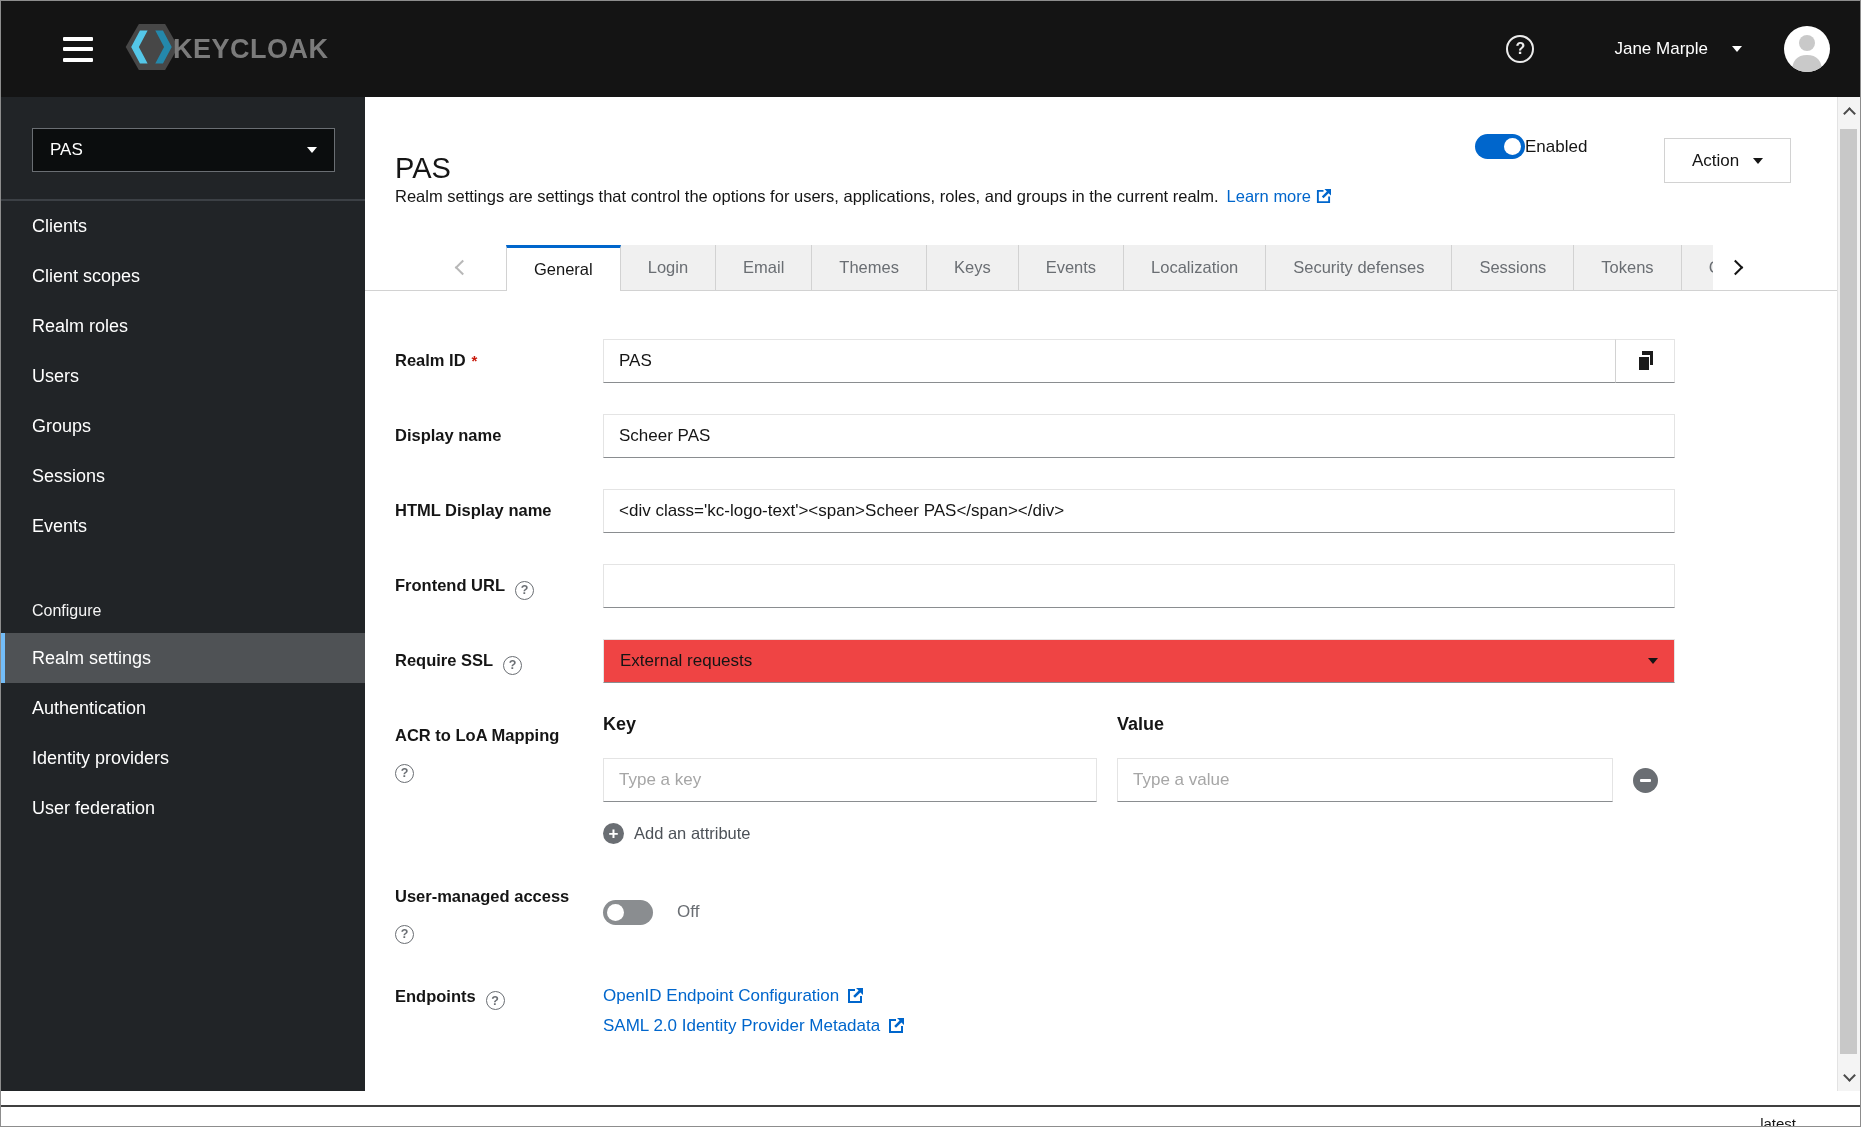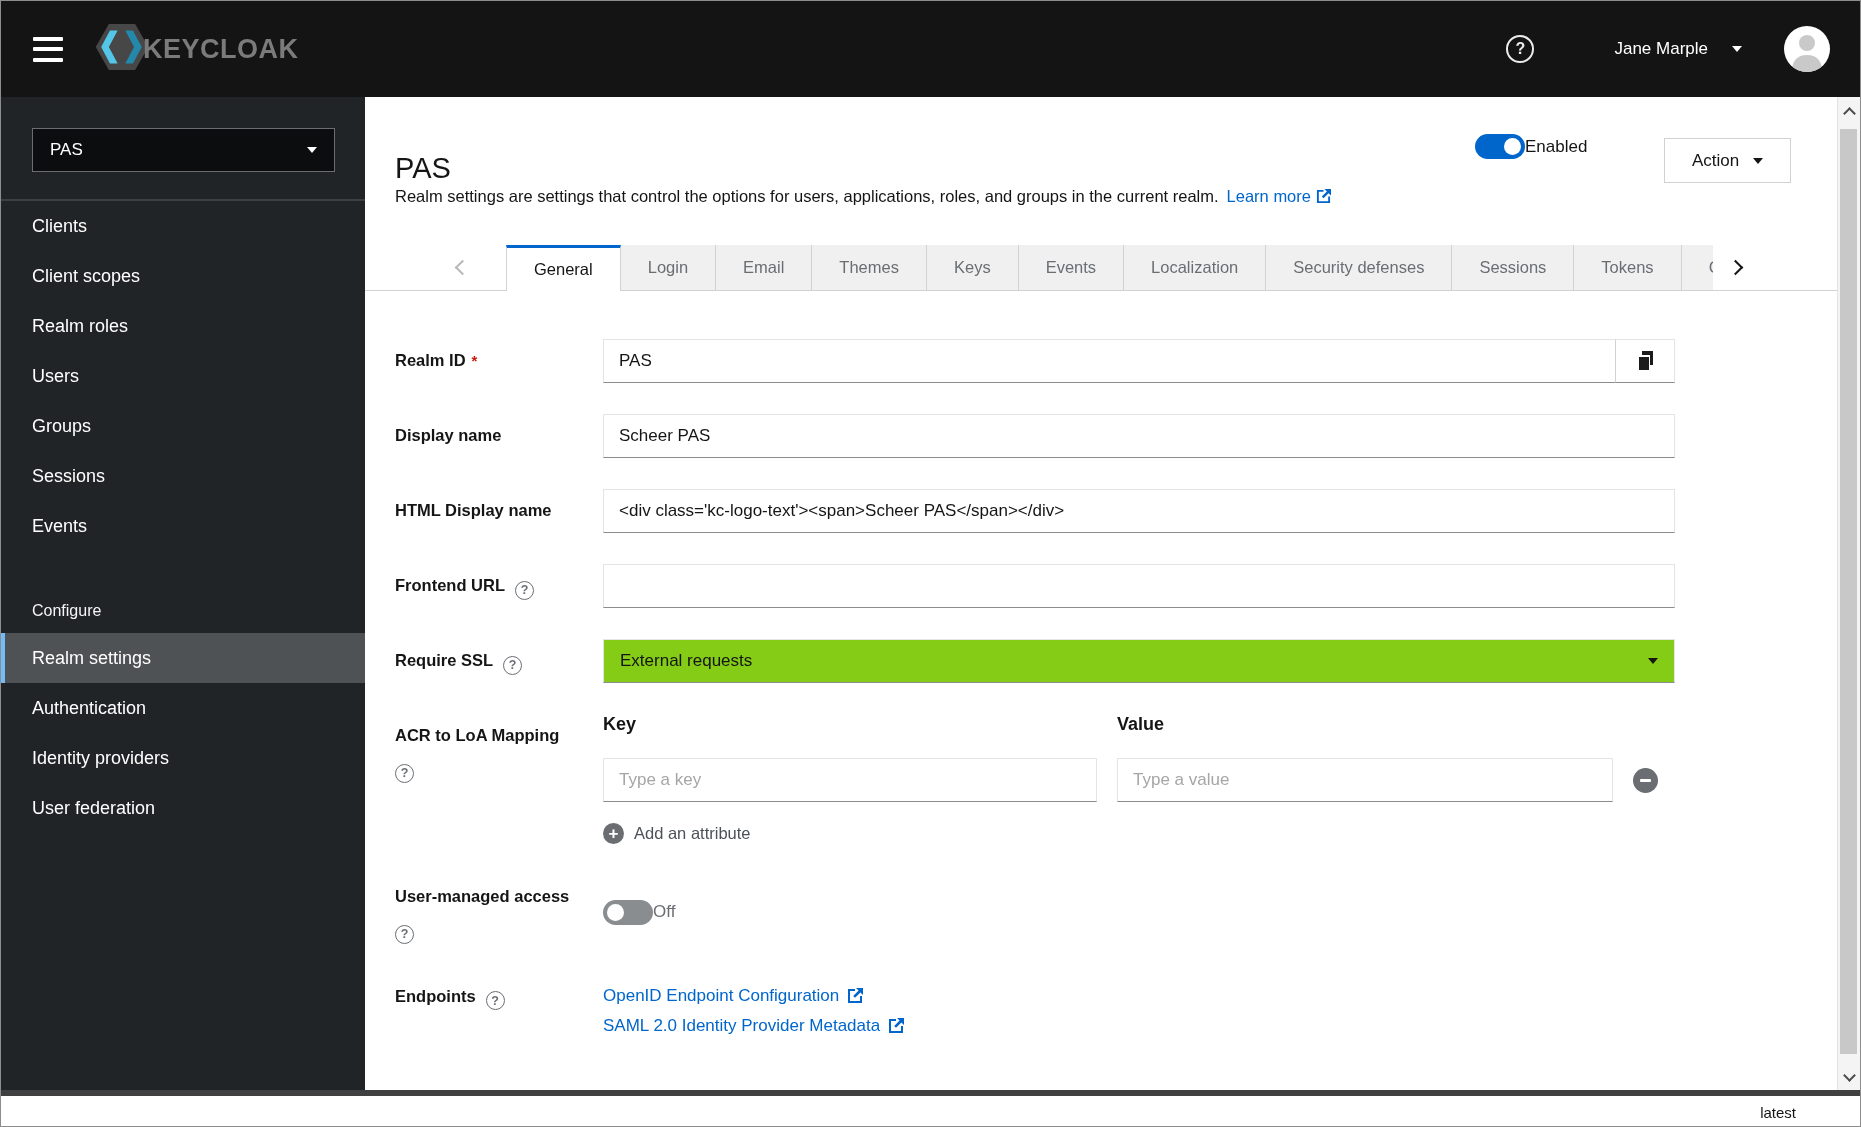--- a/index.html
+++ b/index.html
@@ -7,21 +7,21 @@
     --nav-selected:#4f5255; --nav-indicator:#73bcf7; --tab-inactive-bg:#f0f0f0;
     --border:#d2d2d2; --input-border-bottom:#8a8d90; --danger:#c9190b;
     --text:#151515; --muted:#6a6e73; --toggle-off:#8a8d90;
   }
   html,body{margin:0;padding:0;background:#e8e8e8;}
   .page{position:relative;width:1861px;height:1127px;background:#fff;overflow:hidden;
         font-family:"Liberation Sans",sans-serif;border:1px solid #8d8d8d;box-sizing:border-box;}
 
   
   .topbar{position:absolute;top:0;left:0;width:100%;height:96px;background:var(--masthead);
-          display:flex;align-items:center;box-sizing:border-box;}
+          display:flex;align-items:center;box-sizing:border-box;padding-left:30px;}
   .hamburger{margin-left:32px;width:30px;height:25px;display:flex;flex-direction:column;
              justify-content:space-between;background:none;border:none;cursor:pointer;padding:0;}
   .hamburger span{display:block;height:4px;background:#fff;border-radius:1px;}
   .brand{margin-left:32px;display:flex;align-items:center;}
   .brand-text{color:#7b7b7b;font-size:27px;font-weight:bold;letter-spacing:.5px;margin-left:-6px;}
   .topbar-right{margin-left:auto;display:flex;align-items:center;margin-right:30px;}
   .help-btn{width:28px;height:28px;border-radius:50%;border:2.5px solid #ececec;color:#ececec;
             background:none;font-size:16px;font-weight:bold;display:flex;align-items:center;
             justify-content:center;cursor:pointer;padding:0;box-sizing:border-box;}
   .user-menu{margin-left:80px;color:#fff;font-size:17px;display:flex;align-items:center;gap:24px;cursor:pointer;}
@@ -93,52 +93,52 @@
               border-bottom:1px solid var(--input-border-bottom);font-size:17px;color:var(--text);
               padding:0 15px;font-family:inherit;background:#fff;}
   .text-input::placeholder{color:#a6a6a6;}
   .input-group{display:flex;}
   .input-group .text-input{flex:1;border-right:none;}
   .copy-btn{width:60px;border:1px solid #e4e4e4;border-bottom:1px solid var(--input-border-bottom);
             border-left:1px solid var(--border);background:#fff;display:flex;align-items:center;
             justify-content:center;cursor:pointer;}
   .select{height:44px;border:1px solid #e4e4e4;border-bottom:1px solid var(--input-border-bottom);
           display:flex;align-items:center;justify-content:space-between;padding:0 16px;font-size:17px;
-          color:var(--text);cursor:pointer;background:#84cc16;box-sizing:border-box;}
+          color:var(--text);cursor:pointer;background:#ef4444;box-sizing:border-box;}
   .acr-headers{display:flex;margin-bottom:23px;}
   .acr-headers .h{font-size:18px;font-weight:bold;color:var(--text);}
   .acr-headers .h.key{width:514px;}
   .acr-inputs{display:flex;align-items:center;}
   .acr-inputs .text-input.key{width:494px;margin-right:20px;}
   .acr-inputs .text-input.val{width:496px;}
   .icon-circle-btn{width:25px;height:25px;border-radius:50%;background:var(--muted);border:none;
                    display:flex;align-items:center;justify-content:center;cursor:pointer;
                    margin-left:20px;padding:0;}
   .minus-bar{width:11px;height:3px;background:#fff;border-radius:1px;display:block;}
   .add-attr{margin-top:21px;display:flex;align-items:center;gap:10px;background:none;border:none;
             font-size:16.5px;color:#4d5258;cursor:pointer;font-family:inherit;padding:0;}
   .plus-circle{width:21px;height:21px;border-radius:50%;background:var(--muted);color:#fff;
                display:flex;align-items:center;justify-content:center;font-size:17px;line-height:0;
                font-weight:bold;}
-  .uma-field{display:flex;align-items:center;padding-top:6px;}
+  .uma-field{display:flex;align-items:center;gap:24px;padding-top:6px;}
   .uma-state{font-size:17px;color:var(--muted);}
   .endpoint-link{display:flex;align-items:center;gap:8px;color:var(--link);font-size:17px;
                  text-decoration:none;line-height:30px;cursor:pointer;}
 
   
   .scrollbar{position:absolute;top:96px;right:0;width:23px;height:994px;background:#f4f4f4;
              border-left:1px solid #e3e3e3;box-sizing:border-box;}
   .sb-btn{position:absolute;left:0;width:100%;height:28px;background:#f4f4f4;border:none;
           display:flex;align-items:center;justify-content:center;color:#4a4a4a;cursor:pointer;padding:0;}
   .sb-btn .chev{width:7px;height:7px;border-width:2px;}
   .sb-btn.up{top:0;} .sb-btn.up .chev{margin-top:4px;}
   .sb-btn.down{bottom:0;} .sb-btn.down .chev{margin-bottom:4px;}
   .sb-thumb{position:absolute;top:32px;left:2px;width:17px;height:925px;background:#c8c8c8;cursor:pointer;}
-  .footer{position:absolute;left:0;right:0;bottom:0;height:36px;background:#fff;
-          border-top:6px solid #404040;box-sizing:border-box;}
+  .footer{position:absolute;left:0;right:0;bottom:0;height:21px;background:#fff;
+          border-top:2px solid #404040;box-sizing:border-box;}
   .version{position:absolute;right:64px;top:8px;font-size:15px;color:var(--text);}
 </style>
 </head>
 <body>
 
 <div class="page">
 
   <header class="topbar">
     <button class="hamburger">
       <span></span>

